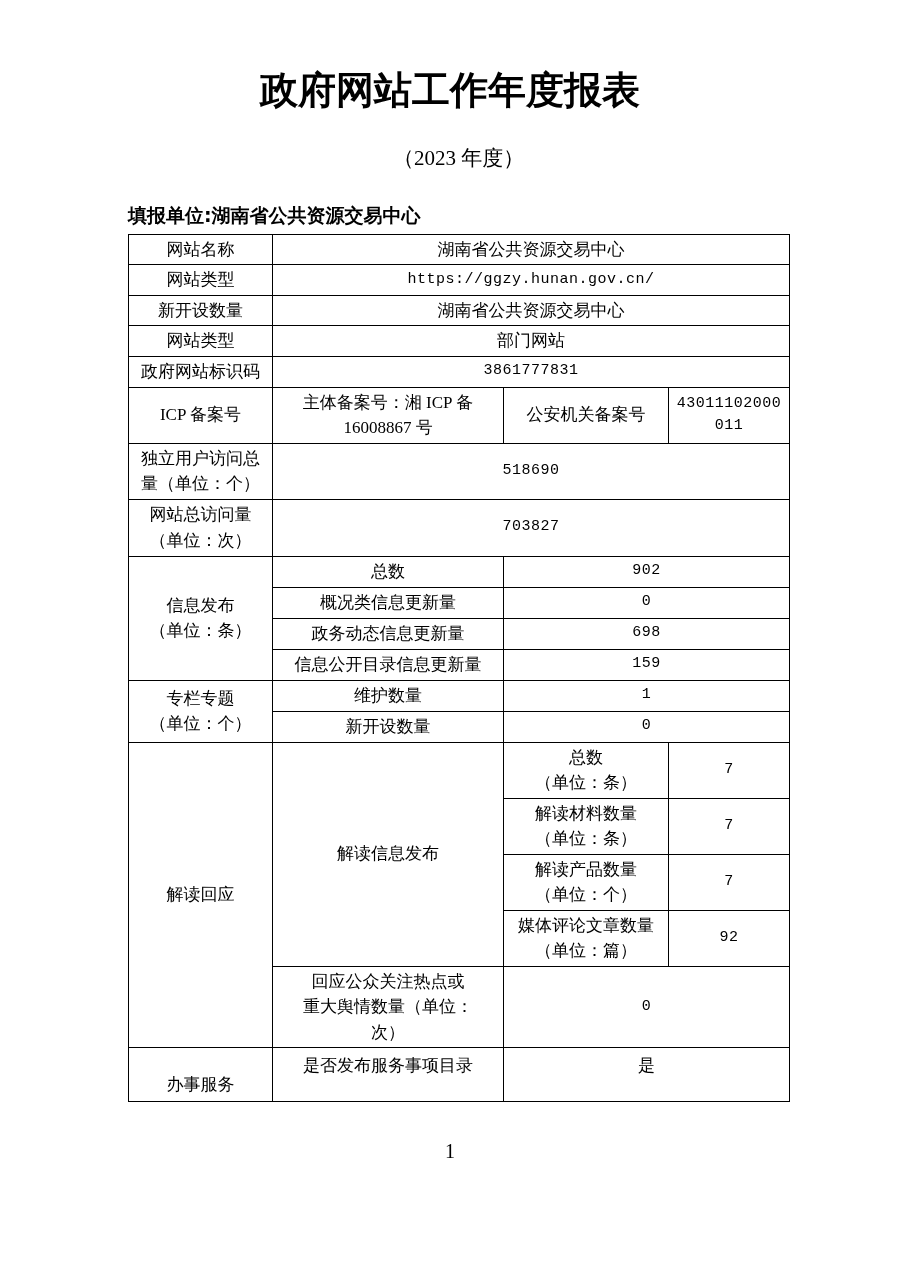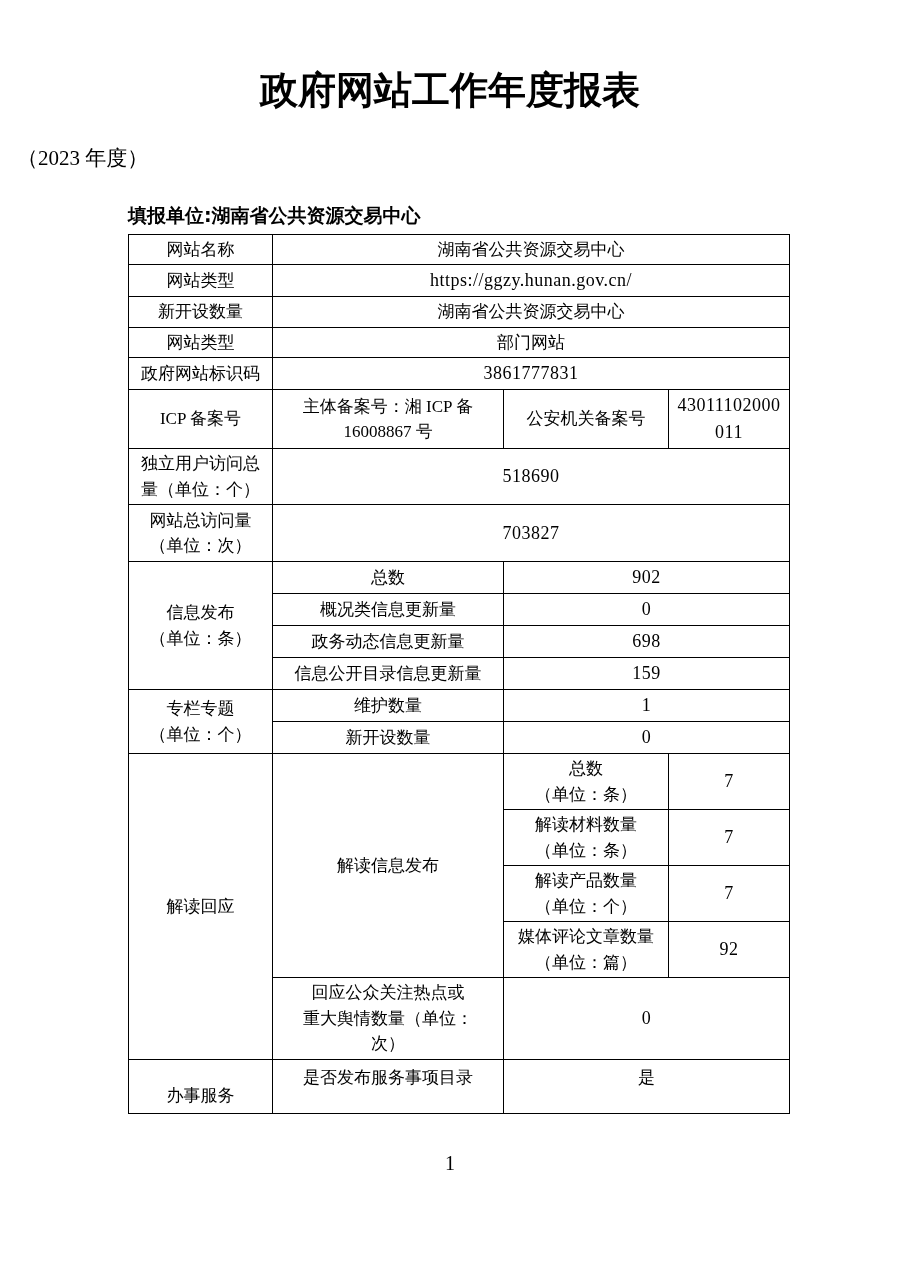--- a/index.html
+++ b/index.html
@@ -23,20 +23,21 @@
     text-align: center;
     font-family: "DejaVu Sans", sans-serif;
     font-weight: 700;
     font-size: 38px;
     line-height: 1.2;
     letter-spacing: 0px;
     color: #000000;
   }
   .doc-subtitle {
     margin: 30px 0 0 17px;
+    text-align: center;
     font-size: 21px;
     line-height: 1.4;
     color: #000000;
   }
   .report-unit {
     margin: 30px 0 0 128px;
     font-family: "DejaVu Sans", sans-serif;
     font-weight: 700;
     font-size: 19px;
     line-height: 1.35;
@@ -54,22 +55,22 @@
     text-align: center;
     vertical-align: middle;
     padding: 2px 6px;
     font-size: 17px;
     line-height: 1.5;
     white-space: pre-line;
     overflow: hidden;
     box-sizing: border-box;
   }
   table.report td.num {
-    font-family: Liberation Serif, serif;
-    font-size: 18px;
+    font-family: Liberation Mono, monospace;
+    font-size: 15px;
     letter-spacing: 0.5px;
   }
   table.report td.v-bottom {
     vertical-align: bottom;
     padding-bottom: 4px;
   }
   table.report td.v-top {
     vertical-align: top;
     padding-top: 5px;
   }

